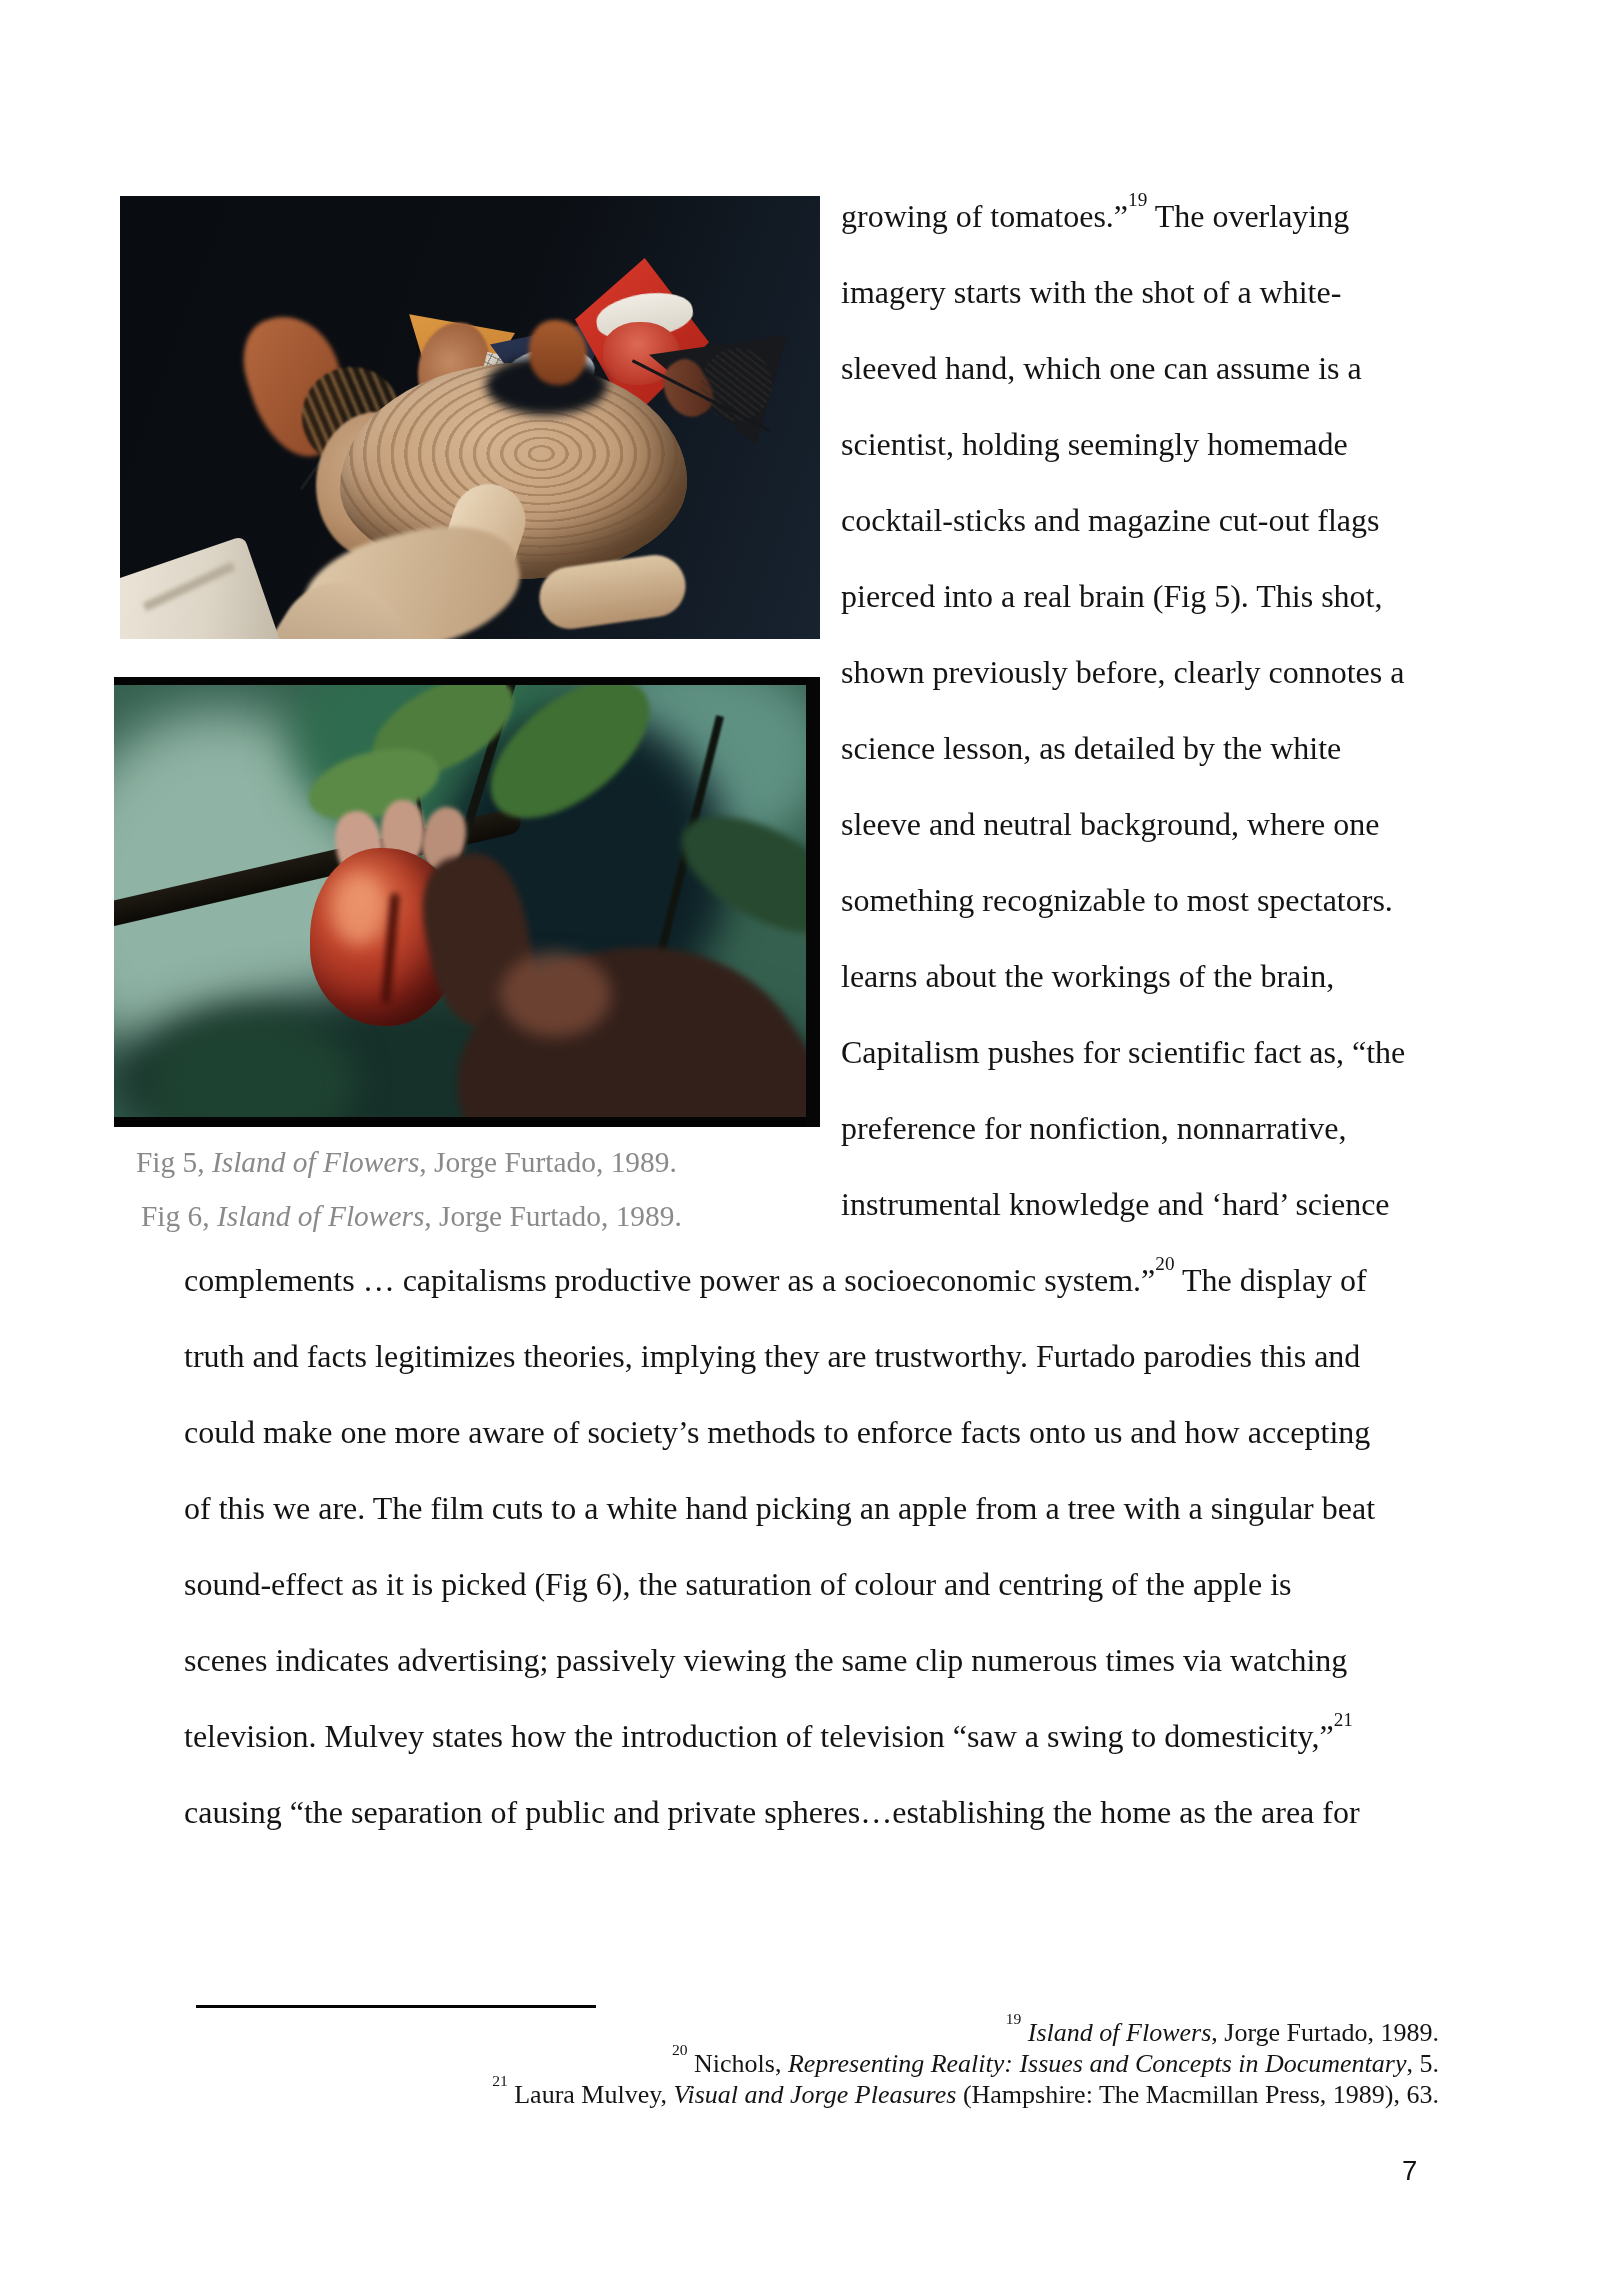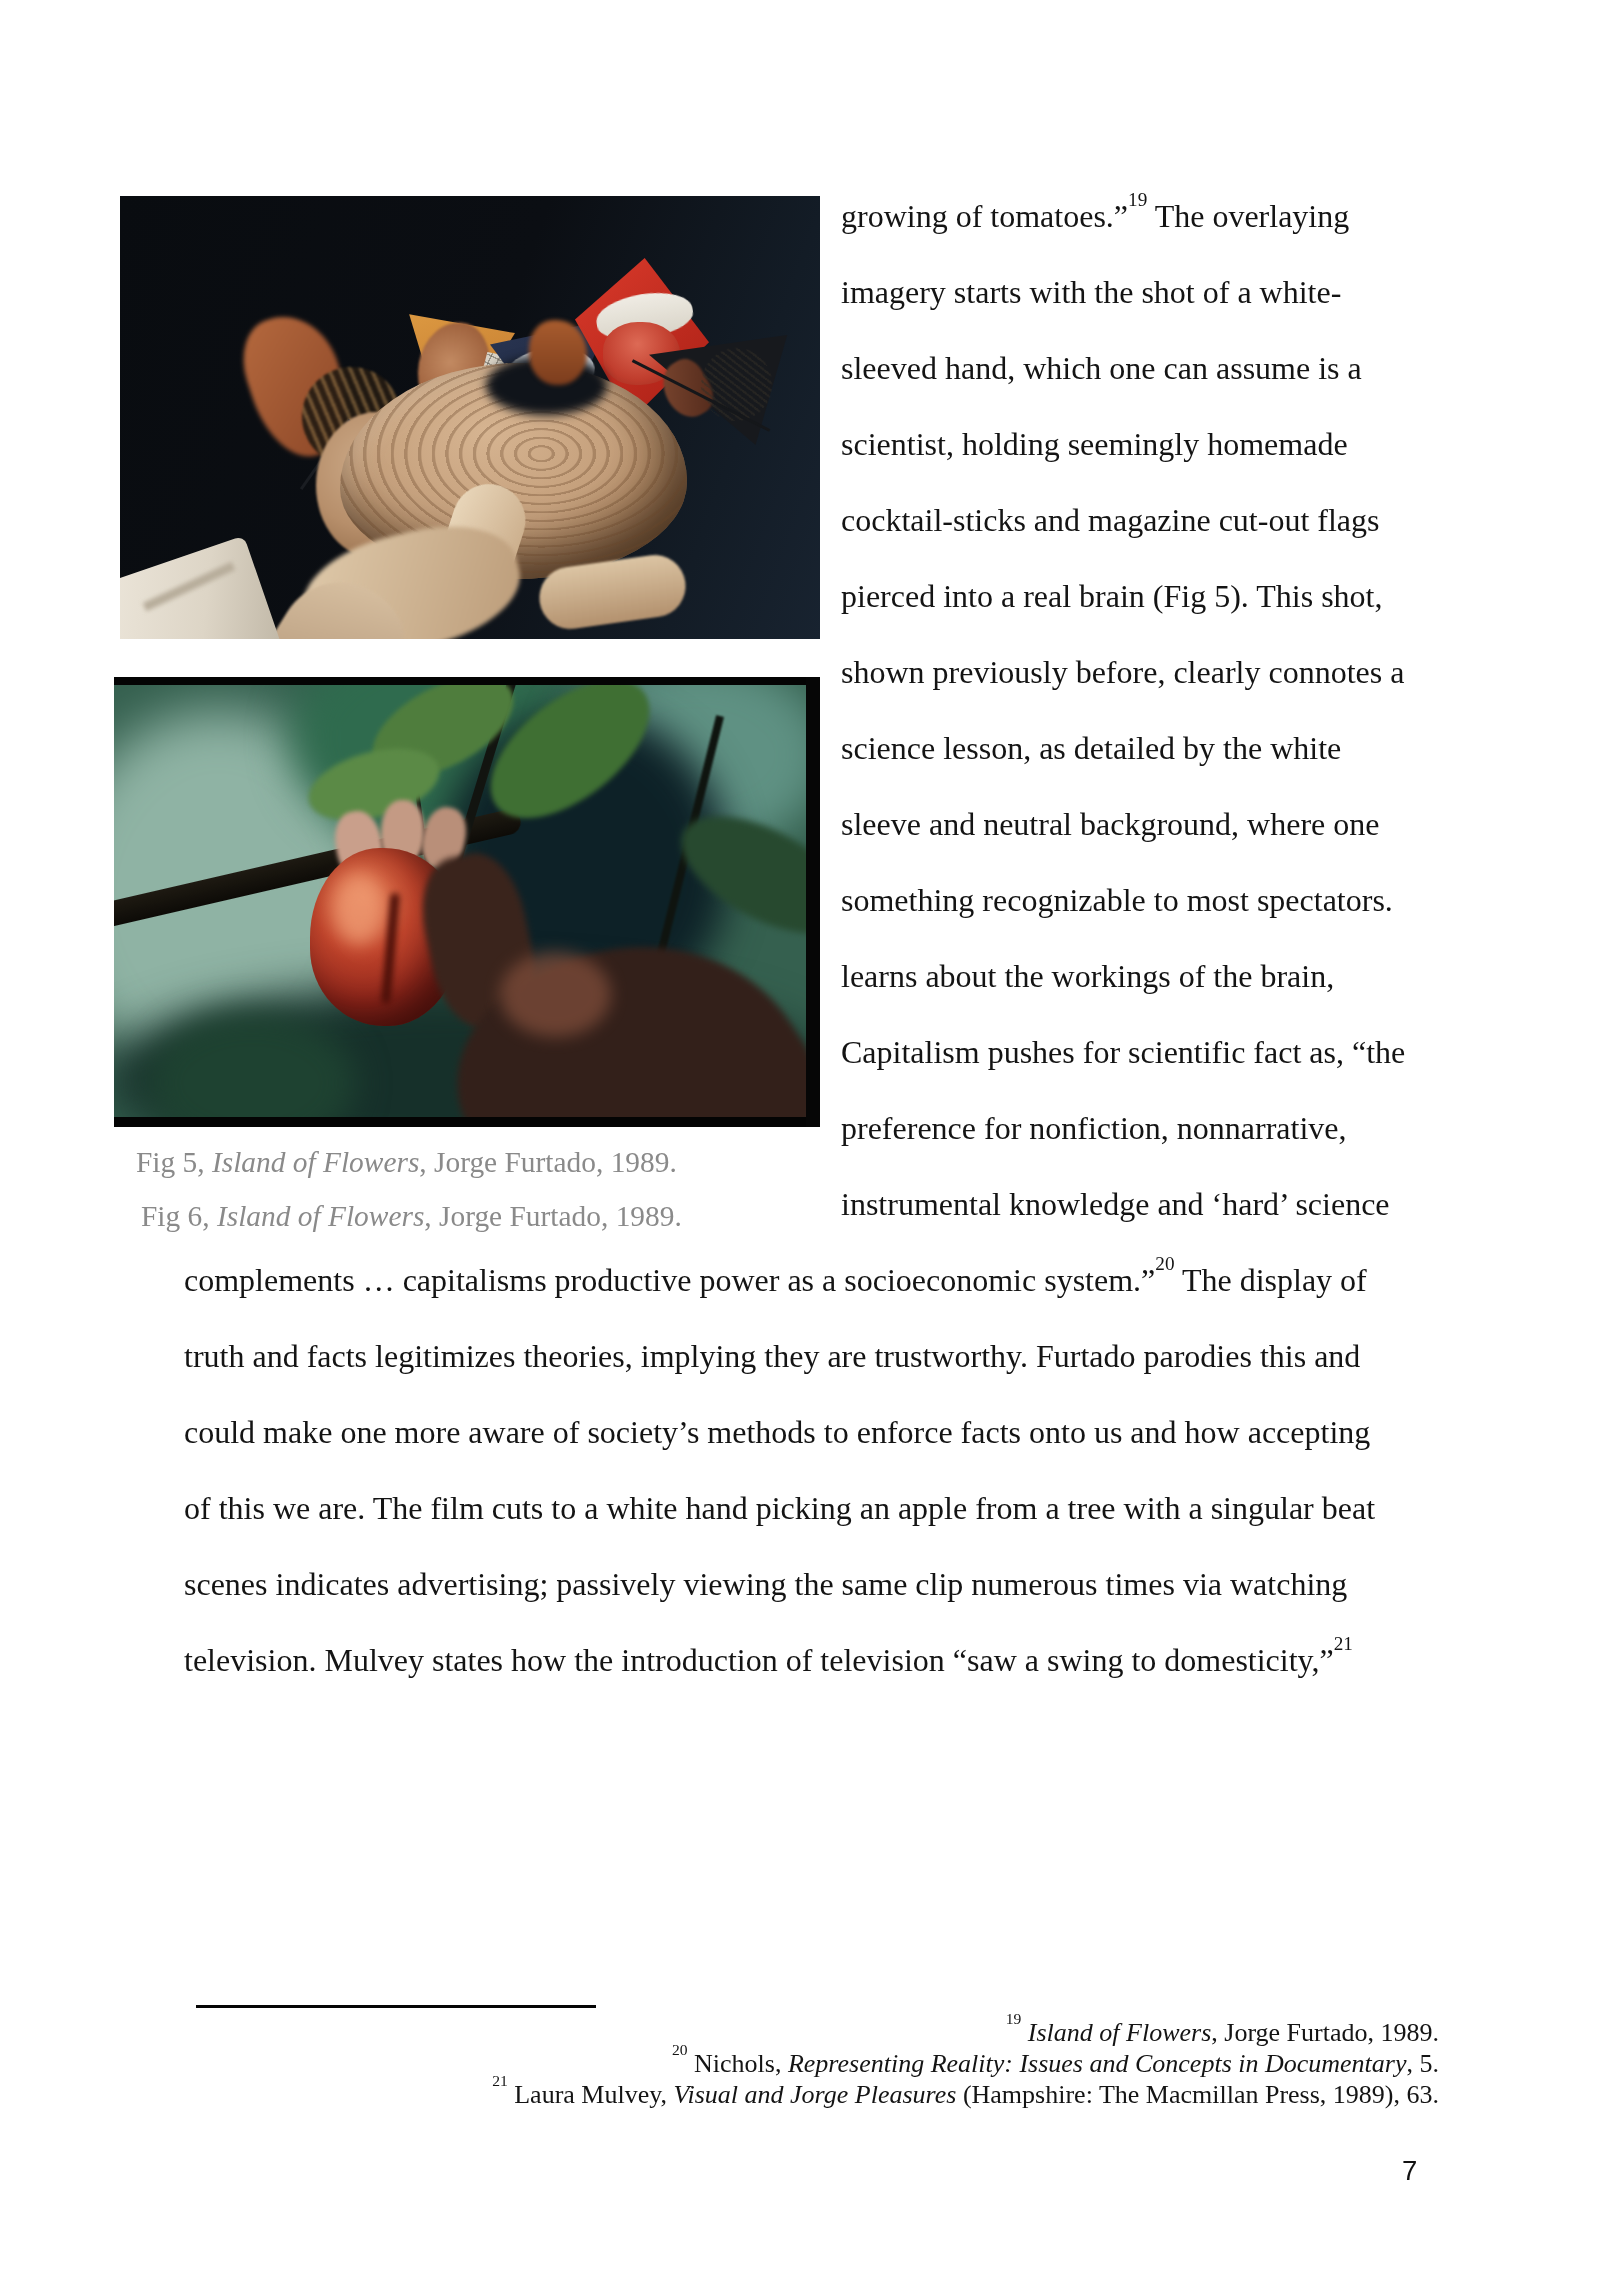--- a/index.html
+++ b/index.html
@@ -124,22 +124,24 @@
 </div>
 <div class="caption" style="left:141px;top:1197px;">
   <span>Fig 6, </span><i>Island of Flowers</i><span>, Jorge Furtado, 1989.</span>
 </div>
 
 <div class="abs" style="left:184px;top:1242px;width:1427px;">
     <div class="line"><span>complements … capitalisms productive power as a socioeconomic system.”</span><sup>20</sup><span> The display of</span></div>
     <div class="line"><span>truth and facts legitimizes theories, implying they are trustworthy. Furtado parodies this and</span></div>
     <div class="line"><span>could make one more aware of society’s methods to enforce facts onto us and how accepting</span></div>
     <div class="line"><span>of this we are. The film cuts to a white hand picking an apple from a tree with a singular beat</span></div>
+    <div class="line"><span>sound-effect as it is picked (Fig 6), the saturation of colour and centring of the apple is</span></div>
     <div class="line"><span>scenes indicates advertising; passively viewing the same clip numerous times via watching</span></div>
     <div class="line"><span>television. Mulvey states how the introduction of television “saw a swing to domesticity,”</span><sup>21</sup></div>
+    <div class="line"><span>causing “the separation of public and private spheres…establishing the home as the area for</span></div>
   </div>
 
 <div class="abs" style="left:196px;top:2005px;width:400px;height:3.3px;background:#050505"></div>
 <div class="abs" style="left:196px;top:2017px;width:1243px;text-align:right;">
     <div class="fn-line"><sup>19</sup><span> </span><i>Island of Flowers</i><span>, Jorge Furtado, 1989.</span></div>
     <div class="fn-line"><sup>20</sup><span> Nichols, </span><i>Representing Reality: Issues and Concepts in Documentary</i><span>, 5.</span></div>
     <div class="fn-line"><sup>21</sup><span> Laura Mulvey, </span><i>Visual and Jorge Pleasures</i><span> (Hampshire: The Macmillan Press, 1989), 63.</span></div>
   </div>
 
 <div class="abs" style="left:1402px;top:2155px;font-family:'Liberation Sans',sans-serif;font-size:27.5px;line-height:31px;color:#111">7</div>

